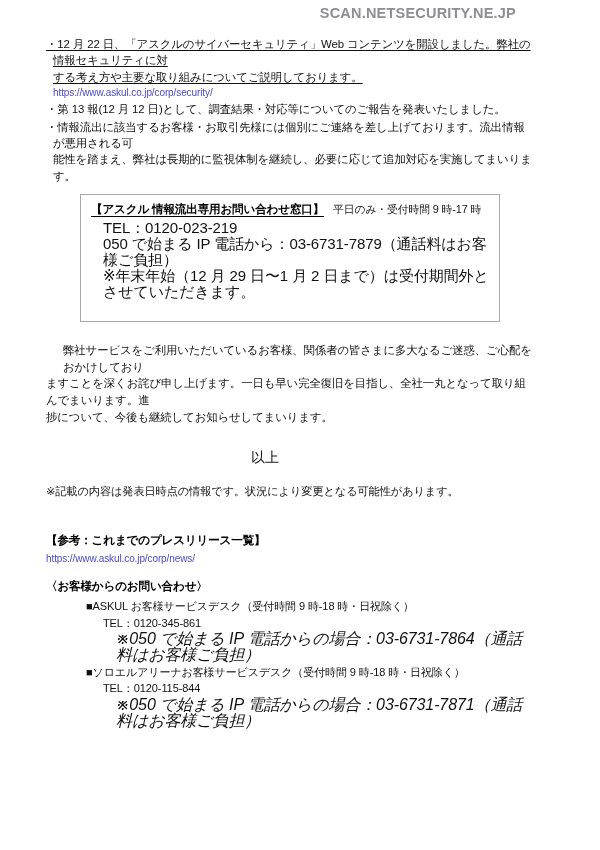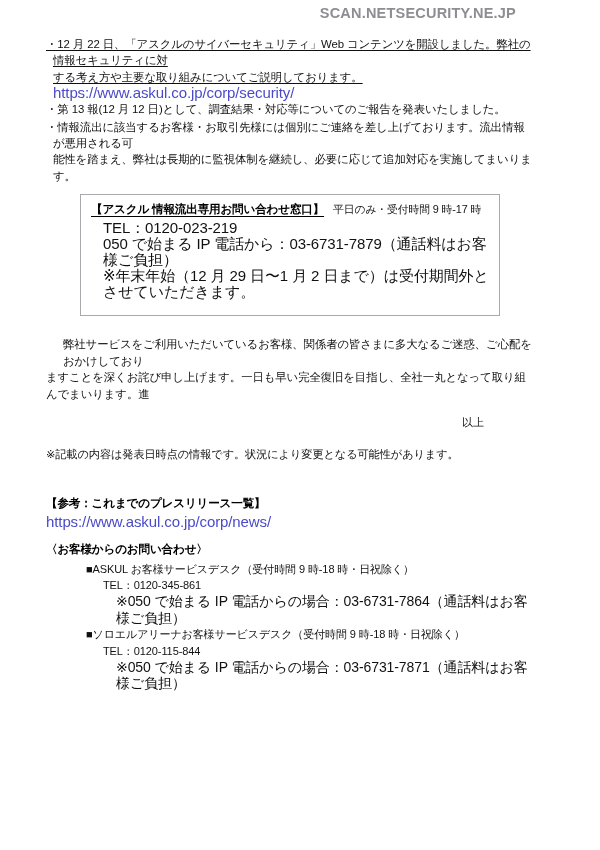--- a/index.html
+++ b/index.html
@@ -73,36 +73,36 @@
     letter-spacing: -0.1px;
   }
   .bullet-cont.underlined {
     text-decoration: underline;
     text-underline-offset: 2px;
     text-decoration-thickness: 1px;
   }
 
   .link {
     display: block;
-    font-size: 15px;
+    font-size: 10px;
     line-height: 15px;
     color: #4a4ac8;
     padding-left: 7px;
     text-decoration: none;
     letter-spacing: -0.1px;
     font-family: "Liberation Sans", sans-serif;
   }
 
   
   .contact-box {
     margin: 10px 0 0 34px;
     width: 420px;
     border: 1px solid #a9a9ad;
     box-sizing: border-box;
-    padding: 7px 10px 15px 10px;
+    padding: 7px 10px 21px 10px;
     background: #ffffff;
   }
   .box-head-row {
     display: flex;
     align-items: baseline;
     gap: 9px;
     margin-bottom: 3px;
   }
   .box-title {
     font-size: 11.6px;
@@ -134,24 +134,24 @@
     font-size: 11.4px;
     line-height: 16.6px;
     color: #111111;
     letter-spacing: -0.1px;
   }
   .para .indent {
     padding-left: 17px;
   }
 
   .closing {
-    margin-top: 12px;
-    text-align: right;
+    margin-top: 24px;
+    text-align: center;
     padding-right: 50px;
-    font-size: 11px;
+    font-size: 14px;
     color: #111111;
   }
 
   .note {
     margin-top: 16px;
     font-size: 11.2px;
     line-height: 16px;
     color: #111111;
     letter-spacing: -0.1px;
   }
@@ -190,25 +190,26 @@
     letter-spacing: -0.1px;
   }
   .inq-tel {
     font-size: 11px;
     line-height: 16.4px;
     color: #111111;
     padding-left: 57px;
     letter-spacing: -0.1px;
   }
   .inq-ip {
-    font-size: 14px;
+    font-size: 16px;
     line-height: 16.4px;
     color: #111111;
     padding-left: 70px;
     letter-spacing: -0.1px;
+    font-style: italic;
   }
 </style>
 </head>
 <body>
 
 <div class="watermark-bar">
   <div class="watermark">SCAN.NETSECURITY.NE.JP</div>
 </div>
 
 <div class="page">
@@ -235,20 +236,21 @@
         <span class="box-hours">平日のみ・受付時間 9 時-17 時</span>
       </div>
       <div class="box-line">TEL：0120-023-219</div>
       <div class="box-line">050 で始まる IP 電話から：03-6731-7879（通話料はお客様ご負担）</div>
       <div class="box-line">※年末年始（12 月 29 日〜1 月 2 日まで）は受付期間外とさせていただきます。</div>
     </div>
 
     <div class="para">
       <div class="indent">弊社サービスをご利用いただいているお客様、関係者の皆さまに多大なるご迷惑、ご心配をおかけしており</div>
       <div>ますことを深くお詫び申し上げます。一日も早い完全復旧を目指し、全社一丸となって取り組んでまいります。進</div>
+      <div>捗について、今後も継続してお知らせしてまいります。</div>
     </div>
 
     <div class="closing">以上</div>
 
     <div class="note">※記載の内容は発表日時点の情報です。状況により変更となる可能性があります。</div>
 
     <div class="ref-section">
       <div class="ref-title">【参考：これまでのプレスリリース一覧】</div>
       <a class="link" href="#">https://www.askul.co.jp/corp/news/</a>
     </div>

